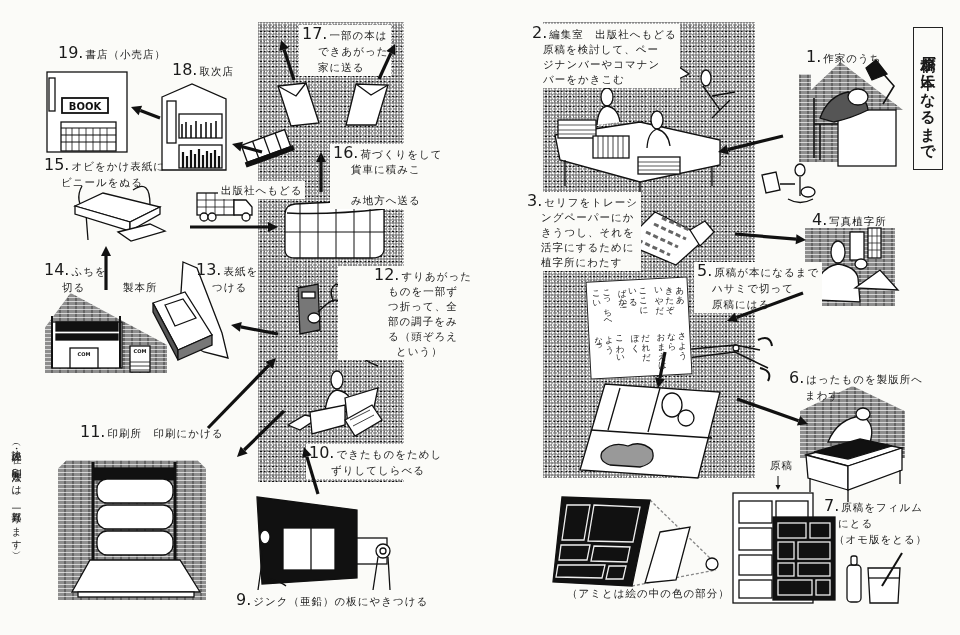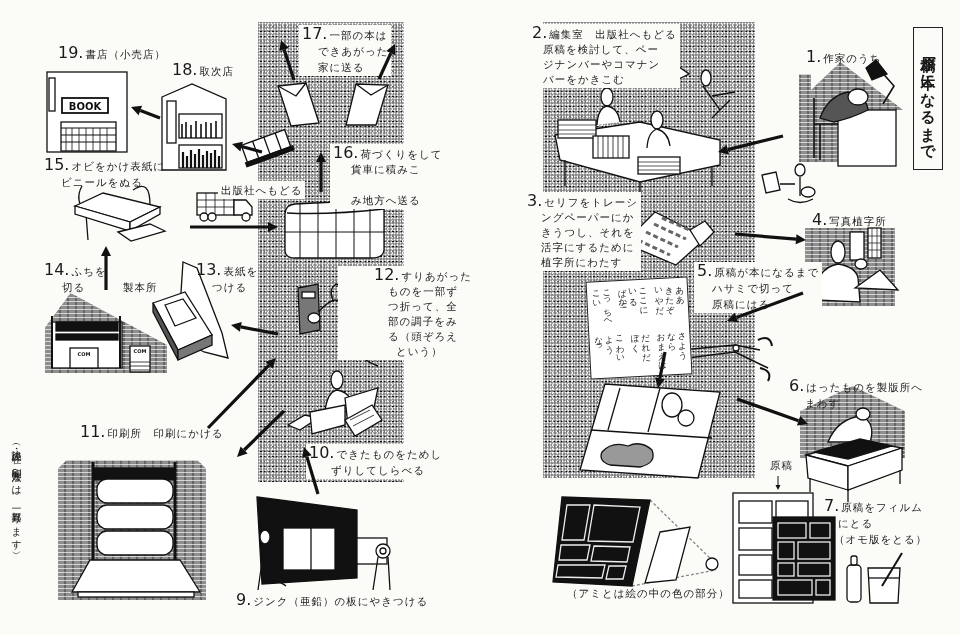--- a/index.html
+++ b/index.html
@@ -365,21 +365,21 @@
   <span class="ln" style="padding-left:14px;">植字所にわたす</span>
 </div>
 <div class="lbl" style="left:812px;top:212px;">
   <span class="ln"><span class="num">4.</span><span>写真植字所</span></span>
 </div>
 <div class="lbl box" style="left:694px;top:262px;">
   <span class="ln"><span class="num">5.</span><span>原稿が本になるまで</span></span>
   <span class="ln" style="padding-left:15px;">ハサミで切って</span>
   <span class="ln" style="padding-left:15px;">原稿にはる</span>
 </div>
-<div class="lbl" style="left:789px;top:378px;">
+<div class="lbl" style="left:789px;top:370px;">
   <span class="ln"><span class="num">6.</span><span>はったものを製版所へ</span></span>
   <span class="ln" style="padding-left:16px;">まわす</span>
 </div>
 <div class="lbl" style="left:770px;top:457px;">原稿</div>
 <div class="lbl" style="left:824px;top:498px;">
   <span class="ln"><span class="num">7.</span><span>原稿をフィルム</span></span>
   <span class="ln" style="padding-left:14px;">にとる</span>
   <span class="ln" style="padding-left:10px;">（オモ版をとる）</span>
 </div>
 <div class="lbl" style="left:555px;top:585px;letter-spacing:1.6px;">

